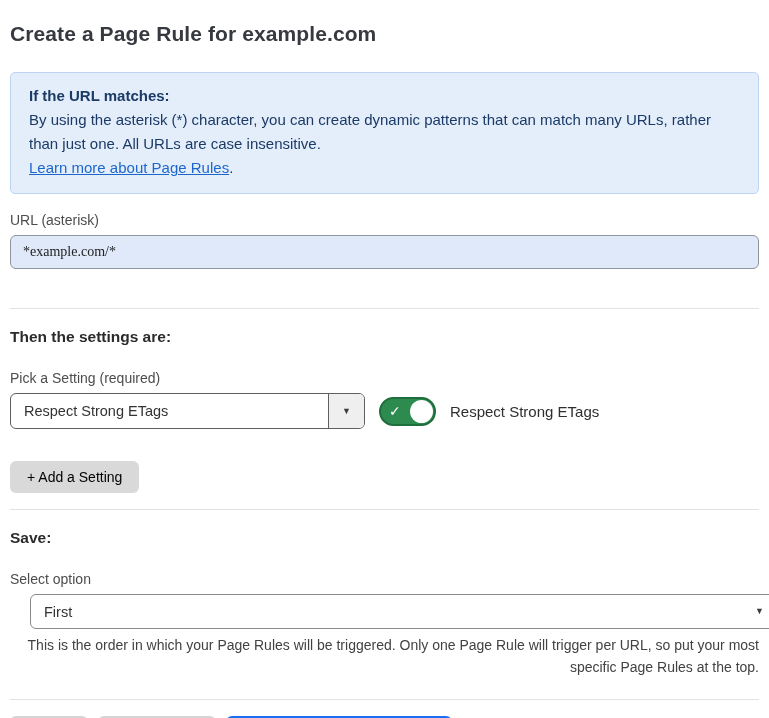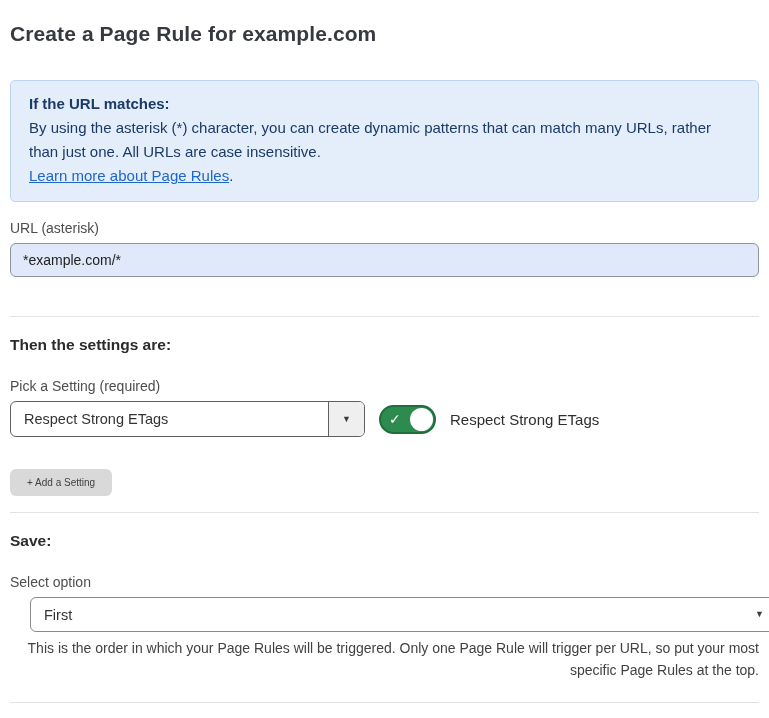--- a/index.html
+++ b/index.html
@@ -14,21 +14,21 @@
 
   .page-title {
     margin-top: 22px;
     font-size: 21px;
     font-weight: 700;
     color: #36393f;
     letter-spacing: 0.1px;
   }
 
   .info-box {
-    margin-top: 34px;
+    margin-top: 26px;
     background: #e4eefb;
     border: 1px solid #bcd4f2;
     border-radius: 5px;
     padding: 11px 18px 13px 18px;
     font-size: 15px;
     line-height: 24px;
     color: #1b3a66;
   }
   .info-box .info-heading { font-weight: 700; }
   .info-box a.info-link {
@@ -46,21 +46,21 @@
   .url-input {
     margin-top: 7px;
     width: 100%;
     height: 34px;
     background: #dfe9fa;
     border: 1px solid #8e959c;
     border-radius: 6px;
     padding: 0 12px;
     font-size: 14px;
     color: #222;
-    font-family: Liberation Sans, sans-serif;
+    font-family: Liberation Serif, serif;
     outline: none;
   }
 
   .divider {
     height: 1px;
     background: #e2e2e2;
     border: none;
   }
   .divider-1 { margin-top: 39px; }
   .divider-2 { margin-top: 16px; }
@@ -147,22 +147,22 @@
     color: #2e2e2e;
   }
 
   .add-setting-button {
     margin-top: 32px;
     display: inline-block;
     padding: 8px 17px;
     background: #d9d9d9;
     border: none;
     border-radius: 6px;
-    font-size: 10px;
-    color: #404040;
+    font-size: 14px;
+    color: #000000;
     font-family: "Liberation Sans", "DejaVu Sans", sans-serif;
     cursor: pointer;
     text-align: center;
   }
 
   .order-select {
     margin-top: 7px;
     width: 100%;
     height: 35px;
     border: 1px solid #8a8a8a;

